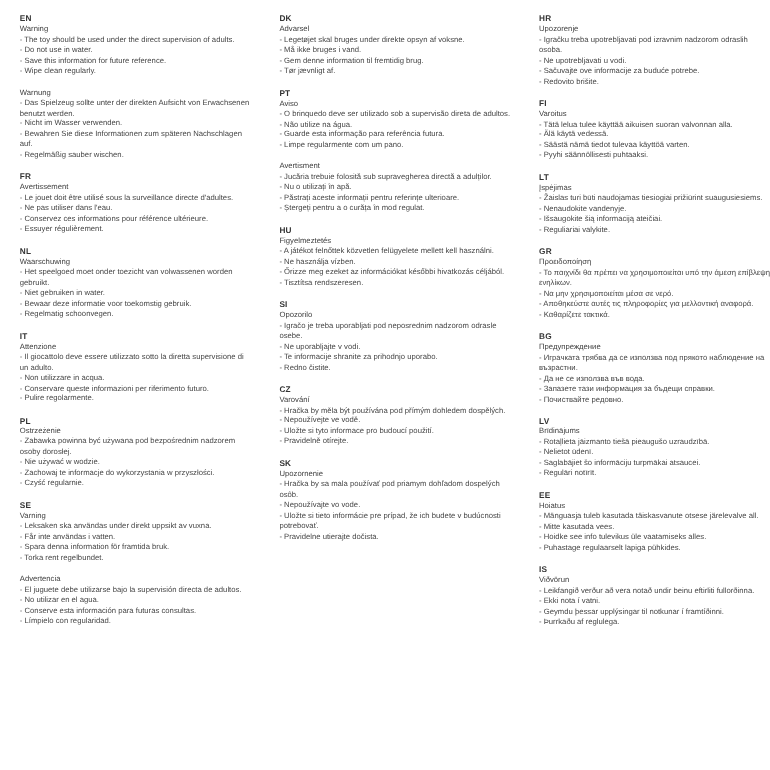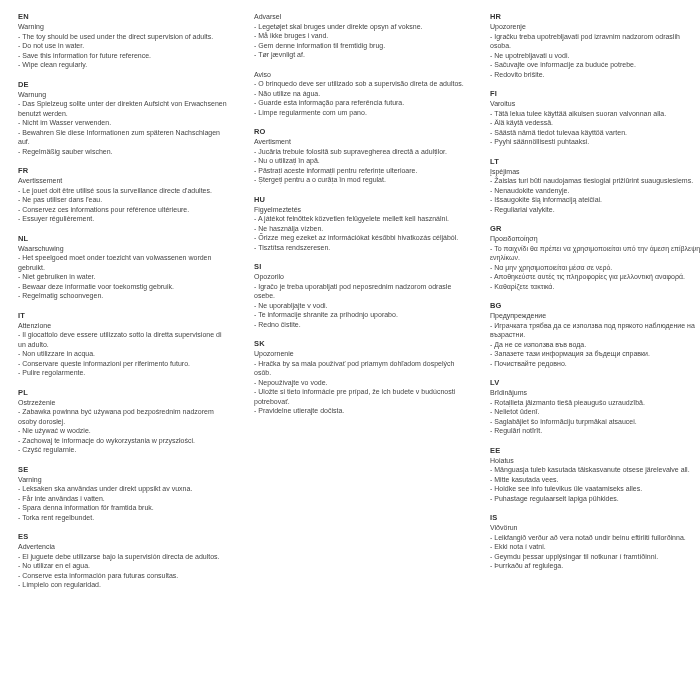--- a/index.html
+++ b/index.html
@@ -54,21 +54,20 @@
   <div class="col">
       <section class="lang-section">
         <div class="lang-code">EN</div>
         <div class="lang-title">Warning</div>
         <div class="item">- The toy should be used under the direct supervision of adults.</div>
         <div class="item">- Do not use in water.</div>
         <div class="item">- Save this information for future reference.</div>
         <div class="item">- Wipe clean regularly.</div>
       </section>
       <section class="lang-section">
-        <div class="lang-code">DE</div>
         <div class="lang-title">Warnung</div>
         <div class="item">- Das Spielzeug sollte unter der direkten Aufsicht von Erwachsenen benutzt werden.</div>
         <div class="item">- Nicht im Wasser verwenden.</div>
         <div class="item">- Bewahren Sie diese Informationen zum späteren Nachschlagen auf.</div>
         <div class="item">- Regelmäßig sauber wischen.</div>
       </section>
       <section class="lang-section">
         <div class="lang-code">FR</div>
         <div class="lang-title">Avertissement</div>
         <div class="item">- Le jouet doit être utilisé sous la surveillance directe d'adultes.</div>
@@ -102,45 +101,45 @@
       </section>
       <section class="lang-section">
         <div class="lang-code">SE</div>
         <div class="lang-title">Varning</div>
         <div class="item">- Leksaken ska användas under direkt uppsikt av vuxna.</div>
         <div class="item">- Får inte användas i vatten.</div>
         <div class="item">- Spara denna information för framtida bruk.</div>
         <div class="item">- Torka rent regelbundet.</div>
       </section>
       <section class="lang-section">
-        <div class="lang-code">ES</div>
         <div class="lang-title">Advertencia</div>
         <div class="item">- El juguete debe utilizarse bajo la supervisión directa de adultos.</div>
         <div class="item">- No utilizar en el agua.</div>
         <div class="item">- Conserve esta información para futuras consultas.</div>
         <div class="item">- Límpielo con regularidad.</div>
       </section>
     </div>
   <div class="col">
       <section class="lang-section">
+        <div class="lang-code">DK</div>
         <div class="lang-title">Advarsel</div>
         <div class="item">- Legetøjet skal bruges under direkte opsyn af voksne.</div>
         <div class="item">- Må ikke bruges i vand.</div>
         <div class="item">- Gem denne information til fremtidig brug.</div>
         <div class="item">- Tør jævnligt af.</div>
       </section>
       <section class="lang-section">
+        <div class="lang-code">PT</div>
         <div class="lang-title">Aviso</div>
         <div class="item">- O brinquedo deve ser utilizado sob a supervisão direta de adultos.</div>
         <div class="item">- Não utilize na água.</div>
         <div class="item">- Guarde esta informação para referência futura.</div>
         <div class="item">- Limpe regularmente com um pano.</div>
       </section>
       <section class="lang-section">
-        <div class="lang-code">RO</div>
         <div class="lang-title">Avertisment</div>
         <div class="item">- Jucăria trebuie folosită sub supravegherea directă a adulților.</div>
         <div class="item">- Nu o utilizați în apă.</div>
         <div class="item">- Păstrați aceste informații pentru referințe ulterioare.</div>
         <div class="item">- Ștergeți pentru a o curăța în mod regulat.</div>
       </section>
       <section class="lang-section">
         <div class="lang-code">HU</div>
         <div class="lang-title">Figyelmeztetés</div>
         <div class="item">- A játékot felnőttek közvetlen felügyelete mellett kell használni.</div>
@@ -150,20 +149,28 @@
       </section>
       <section class="lang-section">
         <div class="lang-code">SI</div>
         <div class="lang-title">Opozorilo</div>
         <div class="item">- Igračo je treba uporabljati pod neposrednim nadzorom odrasle osebe.</div>
         <div class="item">- Ne uporabljajte v vodi.</div>
         <div class="item">- Te informacije shranite za prihodnjo uporabo.</div>
         <div class="item">- Redno čistite.</div>
       </section>
       <section class="lang-section">
+        <div class="lang-code">CZ</div>
+        <div class="lang-title">Varování</div>
+        <div class="item">- Hračka by měla být používána pod přímým dohledem dospělých.</div>
+        <div class="item">- Nepoužívejte ve vodě.</div>
+        <div class="item">- Uložte si tyto informace pro budoucí použití.</div>
+        <div class="item">- Pravidelně otírejte.</div>
+      </section>
+      <section class="lang-section">
         <div class="lang-code">SK</div>
         <div class="lang-title">Upozornenie</div>
         <div class="item">- Hračka by sa mala používať pod priamym dohľadom dospelých osôb.</div>
         <div class="item">- Nepoužívajte vo vode.</div>
         <div class="item">- Uložte si tieto informácie pre prípad, že ich budete v budúcnosti potrebovať.</div>
         <div class="item">- Pravidelne utierajte dočista.</div>
       </section>
     </div>
   <div class="col">
       <section class="lang-section">

